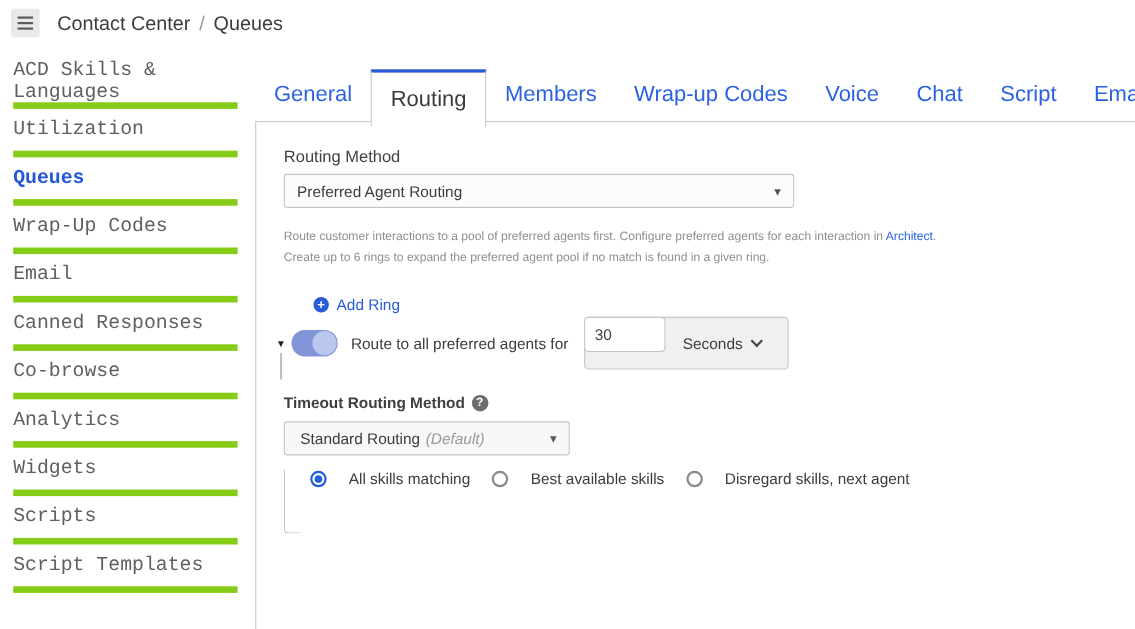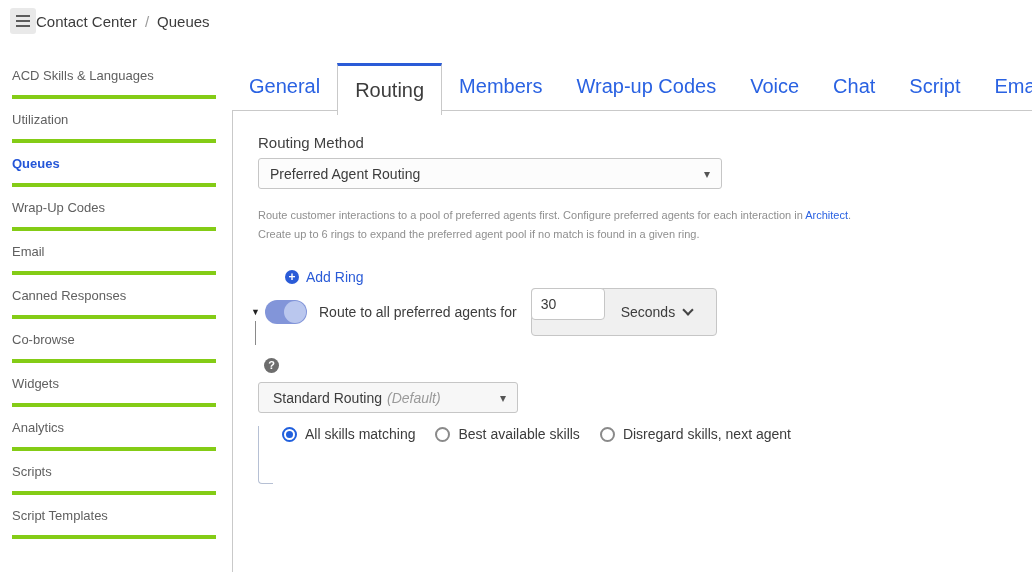--- a/index.html
+++ b/index.html
@@ -9,29 +9,29 @@
     font-family:"Liberation Sans", sans-serif;
     background:#ffffff; color:#3c3c3c;
   }
   #app { position:relative; width:1032px; height:572px; background:#fff; }
 
   
   .topbar { position:absolute; top:0; left:0; right:0; height:42px; background:#fff; display:flex; align-items:center; }
   .menu-btn { width:26px; height:26px; margin-left:10px; background:#e9e9e9; border-radius:3px;
               display:flex; flex-direction:column; justify-content:center; align-items:center; gap:3px; cursor:pointer; }
   .menu-btn i { display:block; width:14px; height:2px; background:#5c5c5c; }
-  .breadcrumb { font-size:15px; color:#3c3c3c; display:flex; align-items:center; }
+  .breadcrumb { margin-left:16px; font-size:18px; color:#3c3c3c; display:flex; align-items:center; }
   .breadcrumb .sep { color:#9b9b9b; margin:0 8px; }
   .breadcrumb .crumb { cursor:pointer; }
 
   
   .sidebar { position:absolute; top:42px; left:0; width:232px; bottom:0; background:#fff; }
   .sidebar ul { list-style:none; margin:0 16px 0 12px; padding:13px 0 0 0; }
-  .side-item { height:44px; display:flex; align-items:center; border-bottom:4px solid #84cc16;
-               font-size:13px; color:#606060; cursor:pointer; }
+  .side-item { height:44px; display:flex; align-items:center; border-bottom:6px solid #84cc16;
+               font-size:18px; color:#606060; cursor:pointer;font-family:Liberation Mono, monospace; }
   .side-item.active { color:#2456d8; font-weight:bold; }
 
   
   .main { position:absolute; top:42px; left:232px; right:0; bottom:0; background:#fff; }
   .panel { position:absolute; top:68px; left:0; right:0; bottom:0; background:#fff;
            border-top:1px solid #c9c9c9; border-left:1px solid #c9c9c9; z-index:1; }
   .tabstrip { position:absolute; top:21px; left:0; right:0; height:47px; display:flex;
               align-items:flex-start; z-index:2; }
   .tab { height:47px; padding:0 17px; display:flex; align-items:center; font-size:20px;
          color:#2a62e2; cursor:pointer; white-space:nowrap; }
@@ -76,21 +76,21 @@
   .timeout-label { margin-top:30px; font-weight:bold; font-size:14px; color:#3f3f3f;
                    display:flex; align-items:center; }
   .help-icon { width:15px; height:15px; border-radius:50%; background:#6d6d6d; color:#fff;
                font-size:11px; font-weight:bold; line-height:15px; text-align:center; margin-left:6px; cursor:pointer; }
 
   .eval-block { position:relative; padding-left:24px; }
   .bracket { position:absolute; left:0; top:0; width:15px; height:58px;
              border-left:1px solid #b6c0d4; border-bottom:1px solid #b6c0d4; border-bottom-left-radius:4px; }
   .eval-label { font-weight:bold; font-size:14px; color:#3f3f3f; padding-top:22px; }
   .radio-row { margin-top:13px; display:flex; align-items:center; gap:20px; font-size:14px; color:#3c3c3c; }
-  .radio-opt { display:flex; align-items:center; cursor:pointer; }
+  .radio-opt { display:flex; align-items:center; cursor:pointer;gap:12px; }
   .radio { width:15px; height:15px; border:2px solid #8a8a8a; border-radius:50%; margin-right:8px; position:relative; flex:0 0 auto; }
   .radio.checked { border-color:#2160dd; }
   .radio.checked::after { content:""; position:absolute; left:2px; top:2px; right:2px; bottom:2px;
                           background:#2160dd; border-radius:50%; }
 </style>
 </head>
 <body>
 
 <div id="app">
 
@@ -109,22 +109,22 @@
 
   <div class="sidebar">
     <ul>
       <li class="side-item">ACD Skills &amp; Languages</li>
       <li class="side-item">Utilization</li>
       <li class="side-item active">Queues</li>
       <li class="side-item">Wrap-Up Codes</li>
       <li class="side-item">Email</li>
       <li class="side-item">Canned Responses</li>
       <li class="side-item">Co-browse</li>
+      <li class="side-item">Analytics</li>
       <li class="side-item">Widgets</li>
-      <li class="side-item">Analytics</li>
       <li class="side-item">Scripts</li>
       <li class="side-item">Script Templates</li>
     </ul>
   </div>
 
   <div class="main">
 
     <div class="tabstrip">
       <span class="tab">General</span>
       <span class="tab active">Routing</span>
@@ -168,20 +168,21 @@
           <div class="duration-group">
             <input class="duration-input" value="30" style="">
             <div class="unit-select">
               <span>Seconds</span>
               <span class="chevron"></span>
             </div>
           </div>
         </div>
 
         <div class="timeout-label">
+          <span>Timeout Routing Method</span>
           <span class="help-icon">?</span>
         </div>
 
         <div class="dropdown small">
           <span>Standard Routing</span>
           <span class="default-note">(Default)</span>
           <span class="caret">▾</span>
         </div>
 
         <div class="eval-block">

